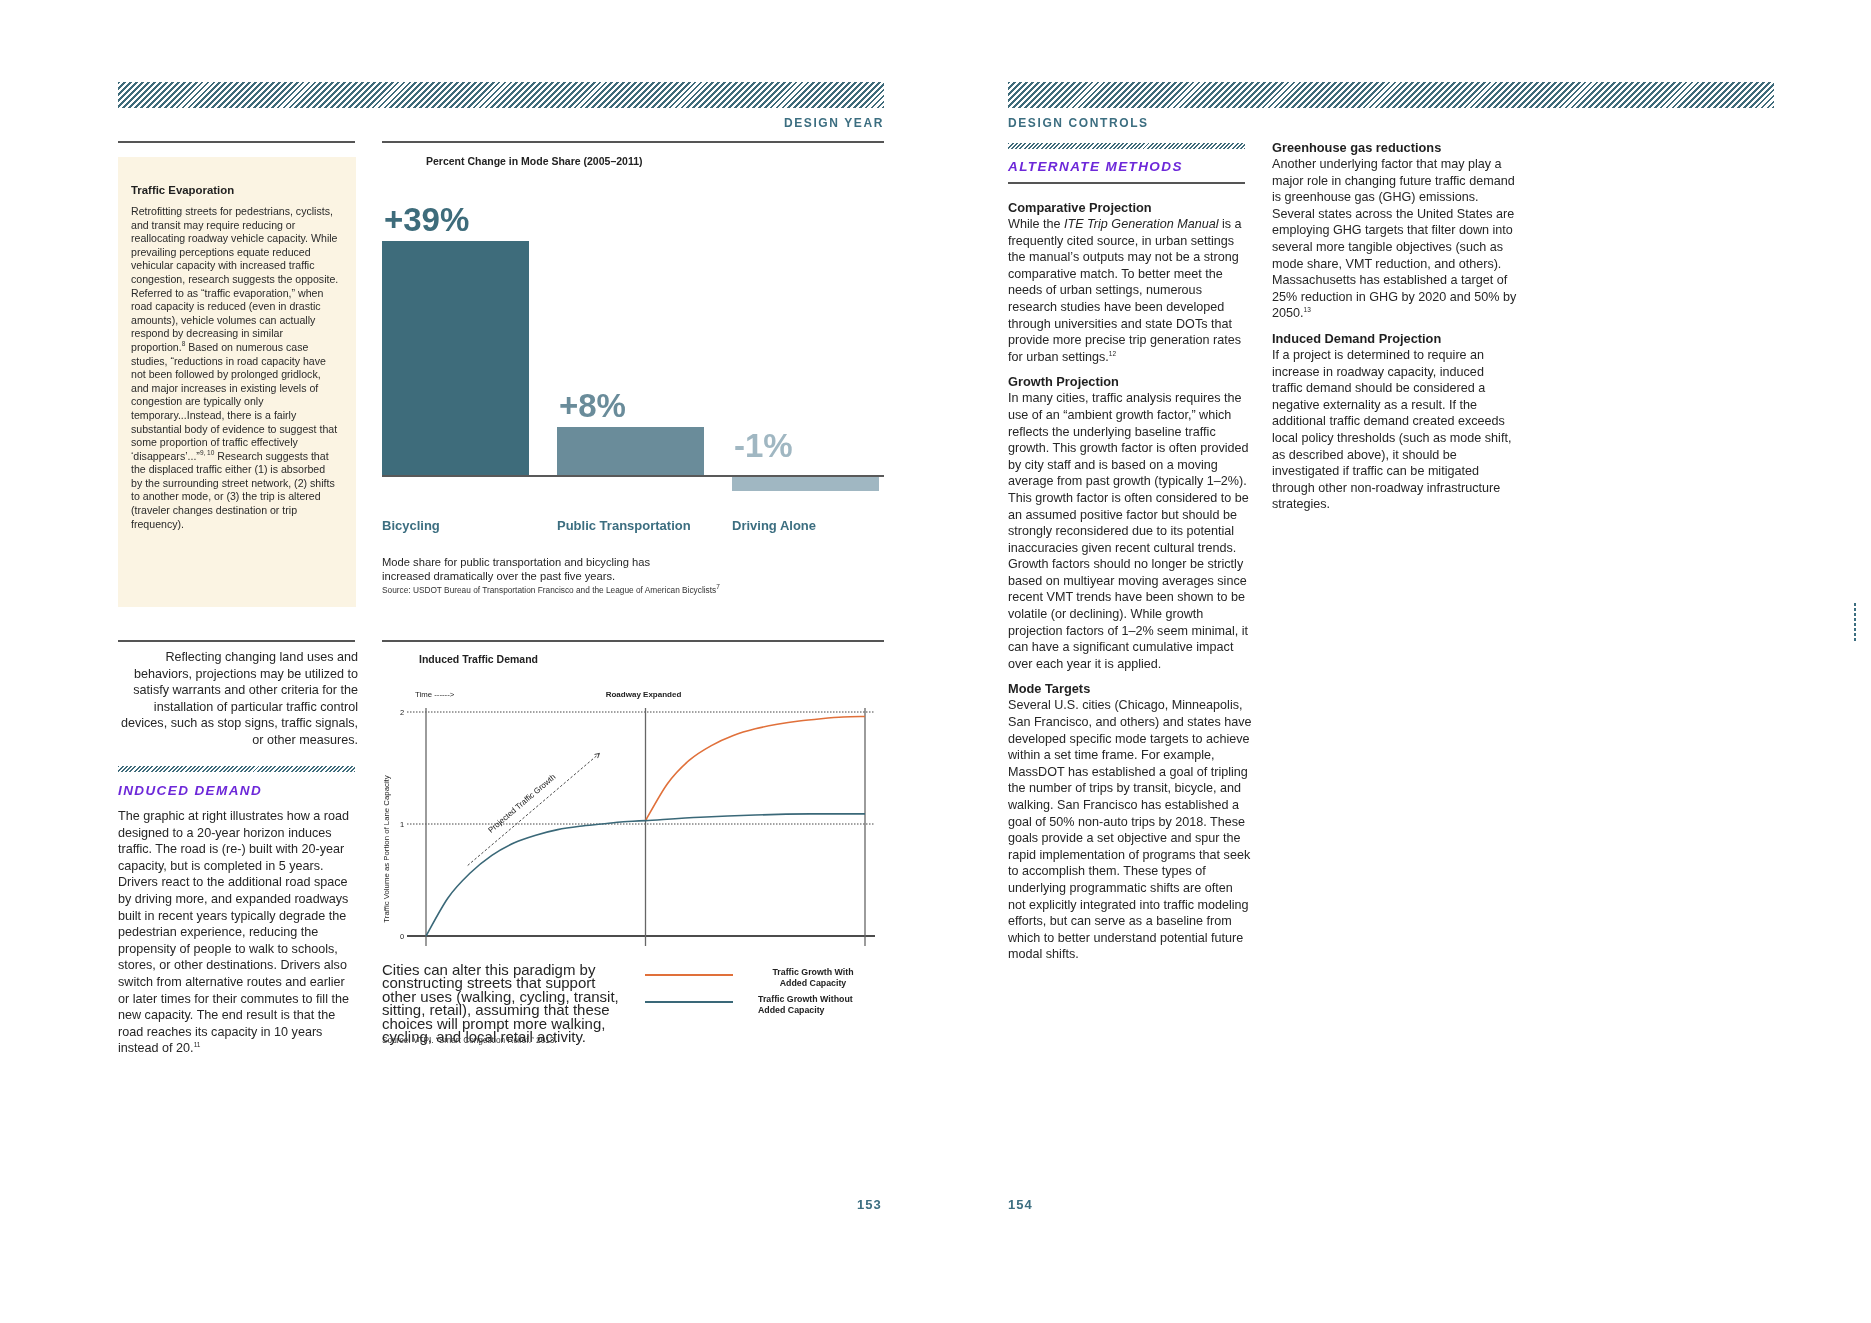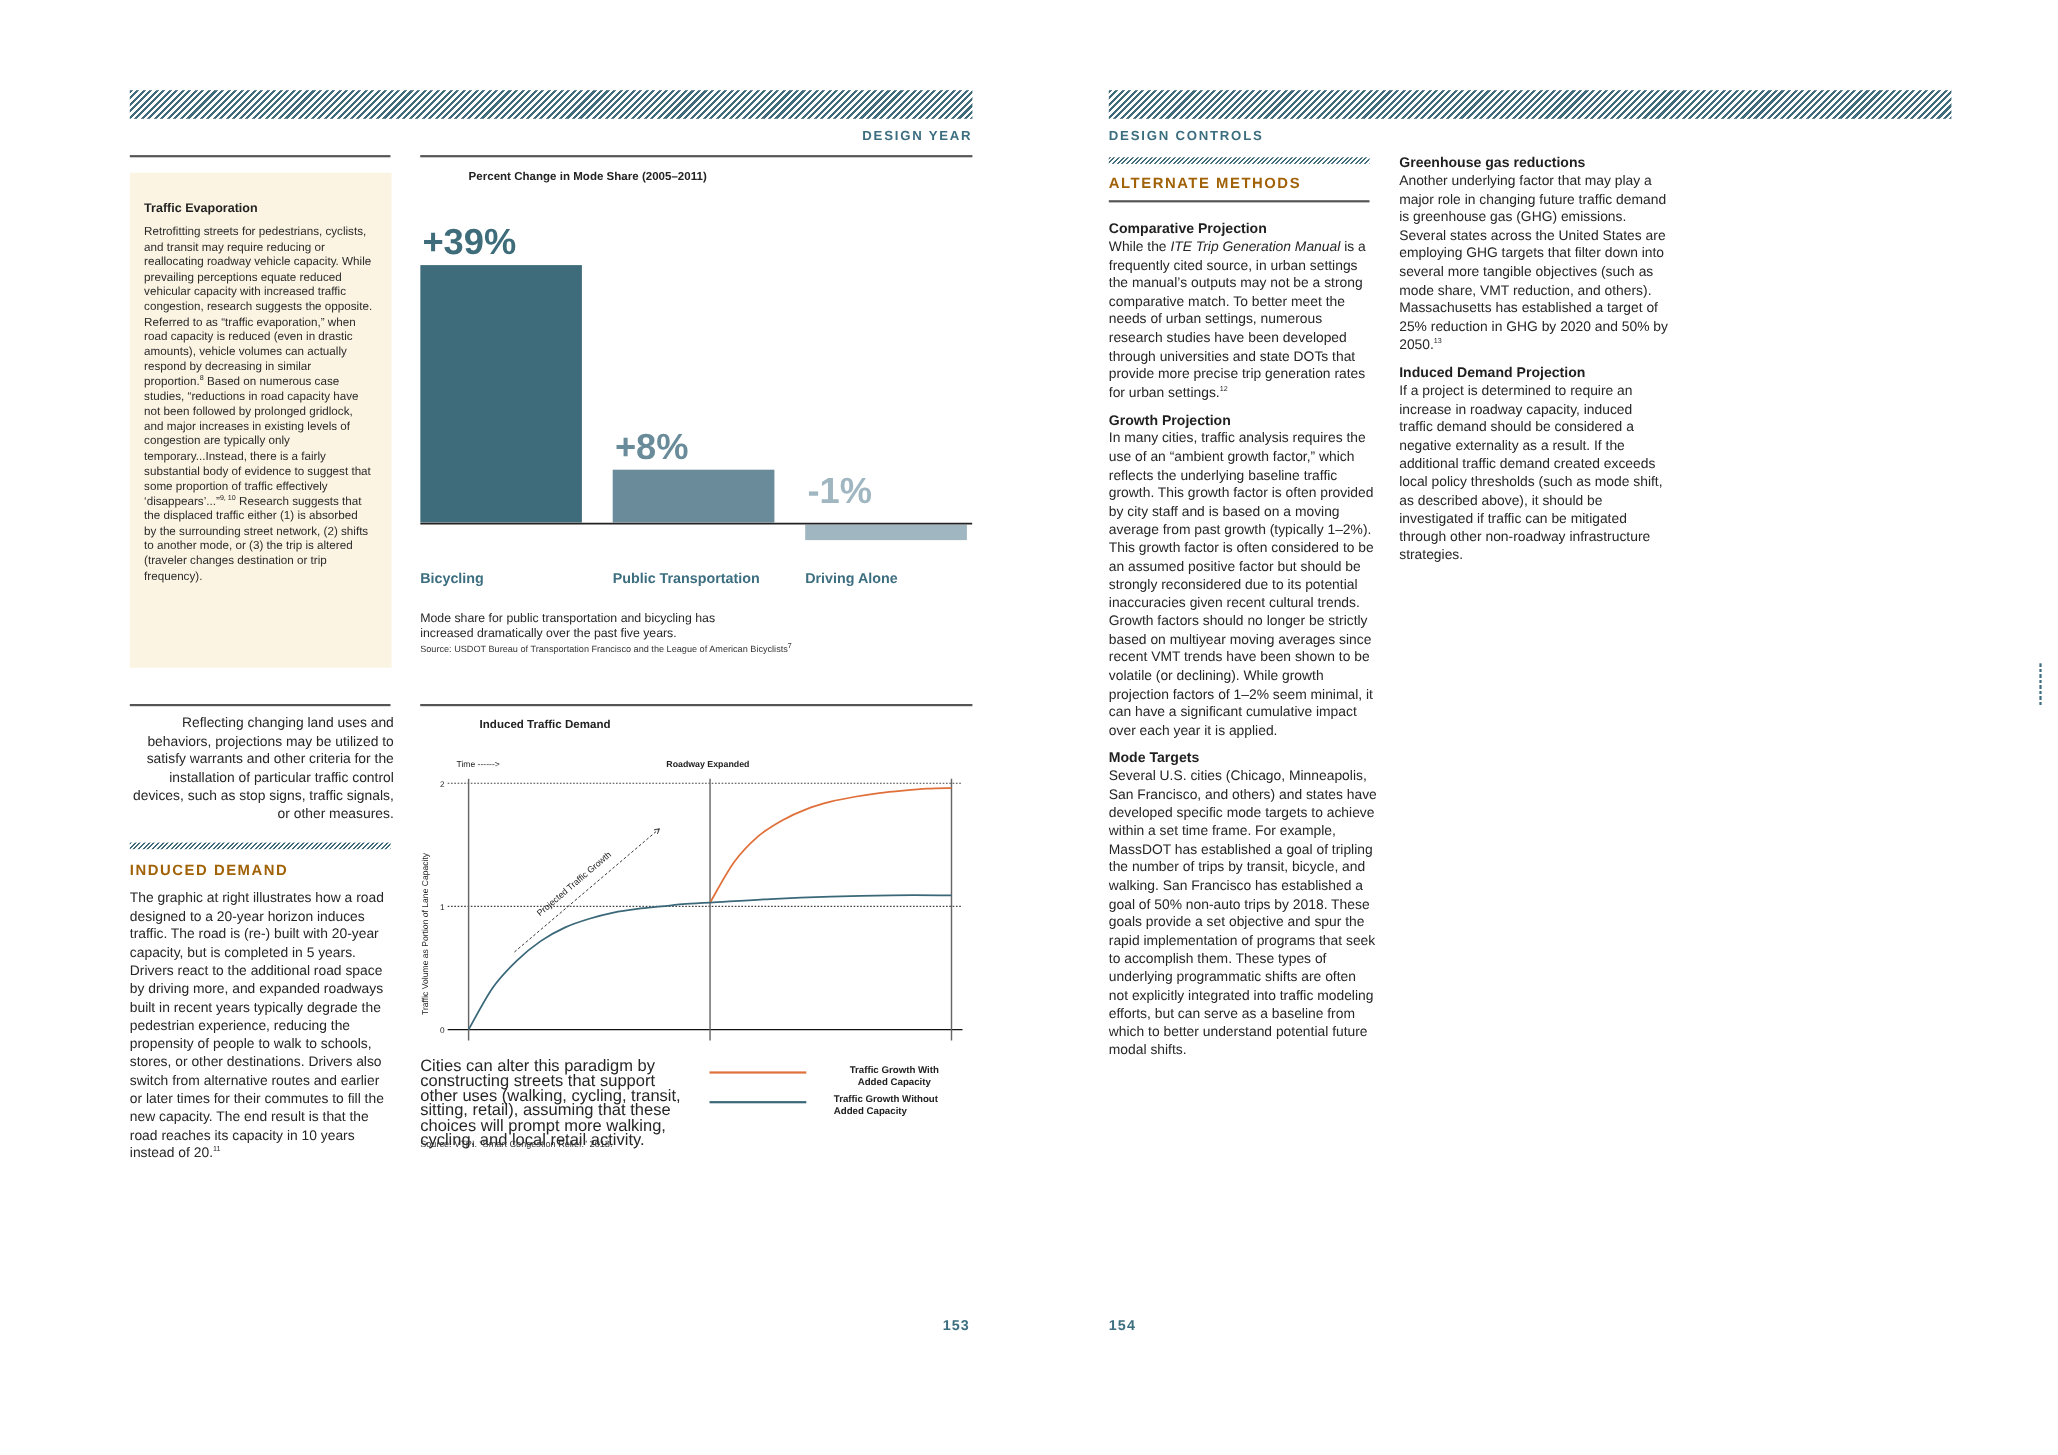--- a/index.html
+++ b/index.html
@@ -4,21 +4,21 @@
 <style>
   html,body{margin:0;padding:0;background:#fff;}
   body{width:1871px;height:1323px;position:relative;overflow:hidden;font-family:"Liberation Sans",sans-serif;color:#222;}
   .abs{position:absolute;}
   .hatch{background:repeating-linear-gradient(135deg,#3f6b7a 0 2px,#ffffff 2px 4.2px);}
   .hatch-sm{background:repeating-linear-gradient(135deg,#3f6b7a 0 1.4px,#ffffff 1.4px 3px);height:6px;}
   .running{font-weight:bold;font-size:12px;letter-spacing:1.6px;color:#3c6e80;}
   .rule{height:2px;background:#555;}
   .body{font-size:12.6px;line-height:16.6px;color:#262626;}
   .small{font-size:10.6px;line-height:13.6px;color:#2a2a2a;}
-  .h-sec{font-weight:bold;font-size:13.5px;letter-spacing:1.4px;color:#a16207;}
+  .h-sec{font-weight:bold;font-size:13.5px;letter-spacing:1.4px;color:#6d28d9;font-style:italic;}
   .h-sub{font-weight:bold;font-size:12.8px;color:#1f1f1f;line-height:16px;}
   .p{margin:0;}
   .sidebar{background:#fbf4e3;}
   .chart-title{font-weight:bold;font-size:10.5px;color:#222;padding-left:44px;}
   .pagenum{font-weight:bold;font-size:13px;color:#3c6e80;letter-spacing:1px;}
   .src{font-size:8.3px;line-height:11px;color:#333;}
   .legend-txt{font-weight:bold;font-size:8.8px;line-height:10.5px;color:#222;}
   sup{font-size:6.5px;line-height:0;}
 </style>
 </head>
@@ -56,21 +56,21 @@
 
 <div class="abs rule" style="left:118px;top:640px;width:237px;"></div>
 <div class="abs body" style="left:118px;top:649px;width:240px;text-align:right;">Reflecting changing land uses and behaviors, projections may be utilized to satisfy warrants and other criteria for the installation of particular traffic control devices, such as stop signs, traffic signals, or other measures.</div>
 <div class="abs hatch-sm" style="left:118px;top:766px;width:237px;"></div>
 <div class="abs h-sec" style="left:118px;top:783px;">INDUCED DEMAND</div>
 <div class="abs body" style="left:118px;top:808px;width:240px;">
   <span>The graphic at right illustrates how a road designed to a 20-year horizon induces traffic. The road is (re-) built with 20-year capacity, but is completed in 5 years. Drivers react to the additional road space by driving more, and expanded roadways built in recent years typically degrade the pedestrian experience, reducing the propensity of people to walk to schools, stores, or other destinations. Drivers also switch from alternative routes and earlier or later times for their commutes to fill the new capacity. The end result is that the road reaches its capacity in 10 years instead of 20.</span><sup>11</sup>
 </div>
 
 <div class="abs rule" style="left:382px;top:640px;width:502px;"></div>
-<div class="abs chart-title" style="left:392px;top:653px;">Induced Traffic Demand</div>
+<div class="abs chart-title" style="left:375px;top:653px;">Induced Traffic Demand</div>
 <svg class="abs" id="linechart" style="left:370px;top:670px;" width="520" height="280">
     <line x1="37" y1="154" x2="505" y2="154" stroke="#444" stroke-width="1" stroke-dasharray="1.5 1.5"></line>
     <line x1="37" y1="42" x2="505" y2="42" stroke="#444" stroke-width="1" stroke-dasharray="1.5 1.5"></line>
     <line x1="37" y1="266" x2="505" y2="266" stroke="#111" stroke-width="1.3"></line>
     <line x1="56" y1="38" x2="56" y2="276" stroke="#666" stroke-width="1.3"></line>
     <line x1="275.5" y1="38" x2="275.5" y2="276" stroke="#666" stroke-width="1.3"></line>
     <line x1="495" y1="38" x2="495" y2="276" stroke="#666" stroke-width="1.3"></line>
     <text x="30" y="269" font-family="Liberation Sans, sans-serif" font-size="7.5" fill="#222">0</text>
     <text x="30" y="157" font-family="Liberation Sans, sans-serif" font-size="7.5" fill="#222">1</text>
     <text x="30" y="45" font-family="Liberation Sans, sans-serif" font-size="7.5" fill="#222">2</text>

